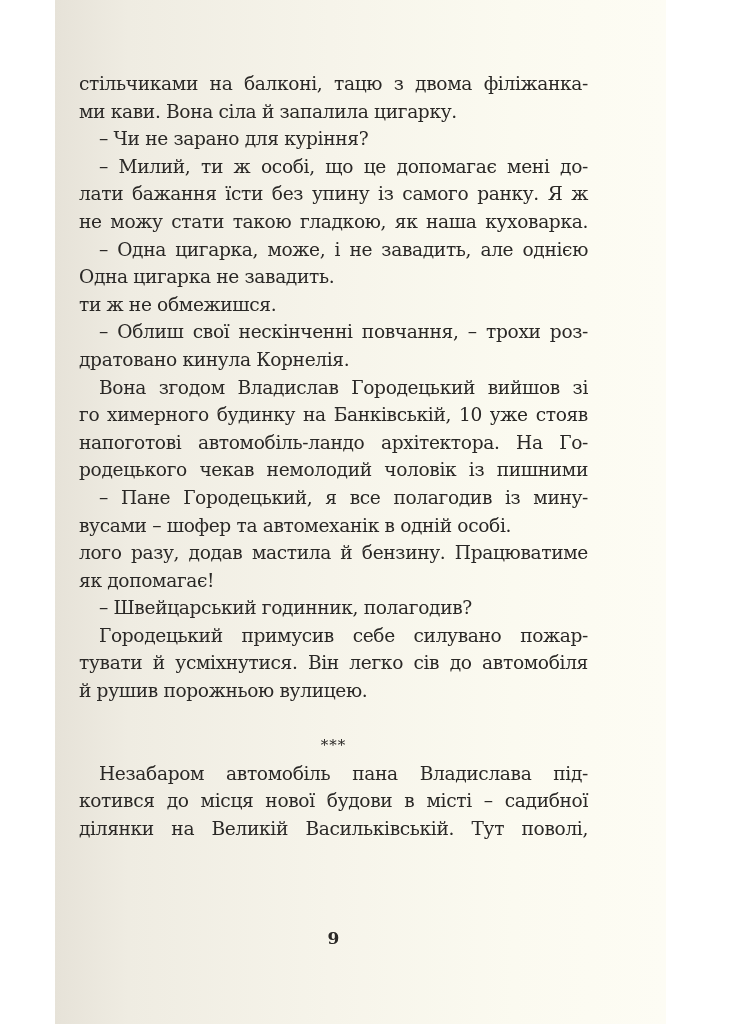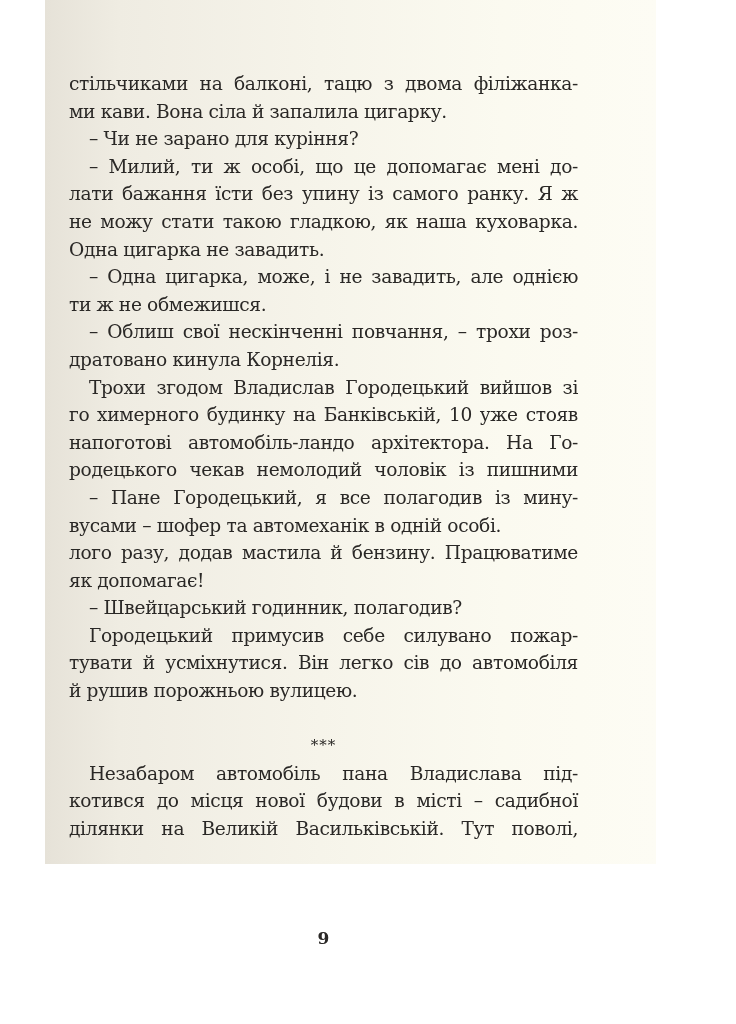--- a/index.html
+++ b/index.html
@@ -5,24 +5,24 @@
     html, body {
       margin: 0;
       padding: 0;
       background: #ffffff;
       width: 736px;
       height: 1024px;
       overflow: hidden;
     }
     .page {
       position: absolute;
-      left: 45px;
+      left: 55px;
       top: 0;
       width: 611px;
-      height: 864px;
+      height: 1024px;
       background: linear-gradient(to right, #e6e2d8 0%, #efece2 12%, #f6f4ea 45%, #fbfaf0 75%, #fdfcf4 100%);
     }
     .text-block {
       position: absolute;
       left: 24px;
       top: 70px;
       width: 509px;
       font-family: "DejaVu Serif", serif;
       font-size: 18.6px;
       line-height: 27.6px;
@@ -67,26 +67,26 @@
 <body>
 
 <div class="page">
   <div class="text-block">
     <span class="line">стільчиками на балконі, тацю з двома філіжанка-</span>
     <span class="line last">ми кави. Вона сіла й запалила цигарку.</span>
     <span class="line indent last">– Чи не зарано для куріння?</span>
     <span class="line indent">– Милий, ти ж особі, що це допомагає мені до-</span>
     <span class="line">лати бажання їсти без упину із самого ранку. Я ж</span>
     <span class="line">не можу стати такою гладкою, як наша куховарка.</span>
+    <span class="line indent">– Одна цигарка, може, і не завадить, але однією</span>
     <span class="line last">Одна цигарка не завадить.</span>
-    <span class="line indent">– Одна цигарка, може, і не завадить, але однією</span>
     <span class="line last">ти ж не обмежишся.</span>
     <span class="line indent">– Облиш свої нескінченні повчання, – трохи роз-</span>
     <span class="line last">дратовано кинула Корнелія.</span>
-    <span class="line indent">Трохи згодом Владислав Городецький вийшов зі</span>
+    <span class="line indent">Вона згодом Владислав Городецький вийшов зі</span>
     <span class="line">го химерного будинку на Банківській, 10 уже стояв</span>
     <span class="line">напоготові автомобіль-ландо архітектора. На Го-</span>
     <span class="line">родецького чекав немолодий чоловік із пишними</span>
     <span class="line indent">– Пане Городецький, я все полагодив із мину-</span>
     <span class="line last">вусами – шофер та автомеханік в одній особі.</span>
     <span class="line">лого разу, додав мастила й бензину. Працюватиме</span>
     <span class="line last">як допомагає!</span>
     <span class="line indent last">– Швейцарський годинник, полагодив?</span>
     <span class="line indent">Городецький примусив себе силувано пожар-</span>
     <span class="line">тувати й усміхнутися. Він легко сів до автомобіля</span>

